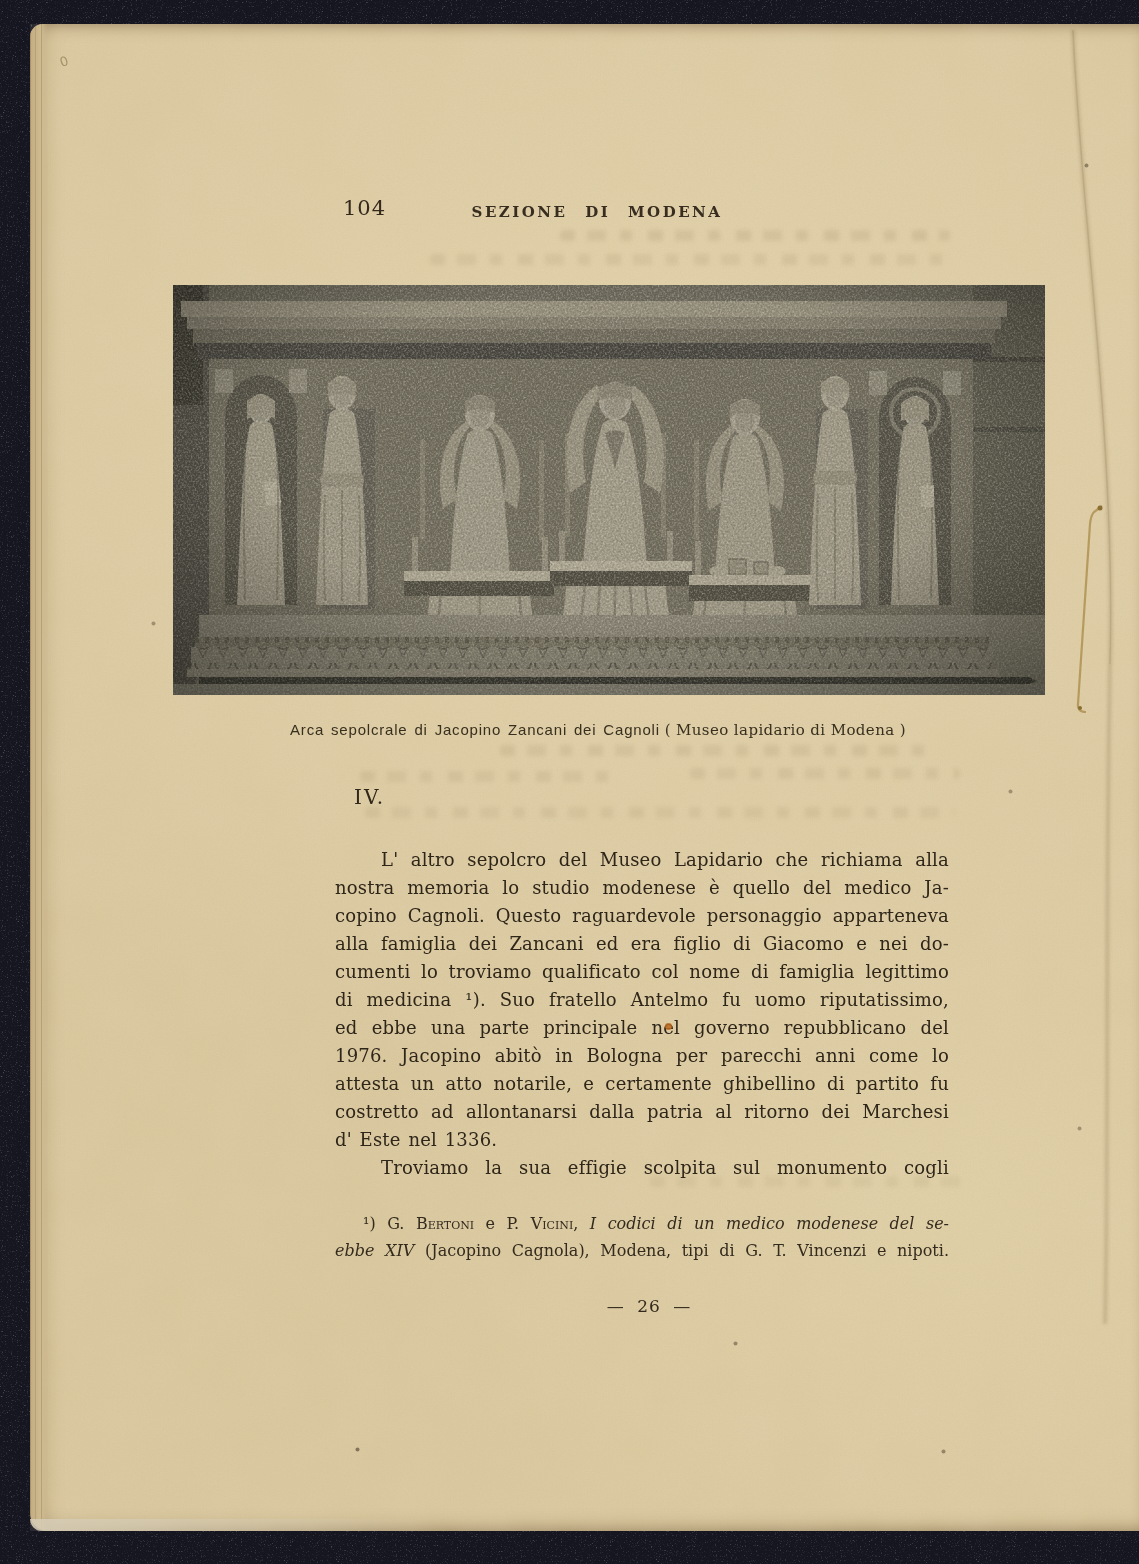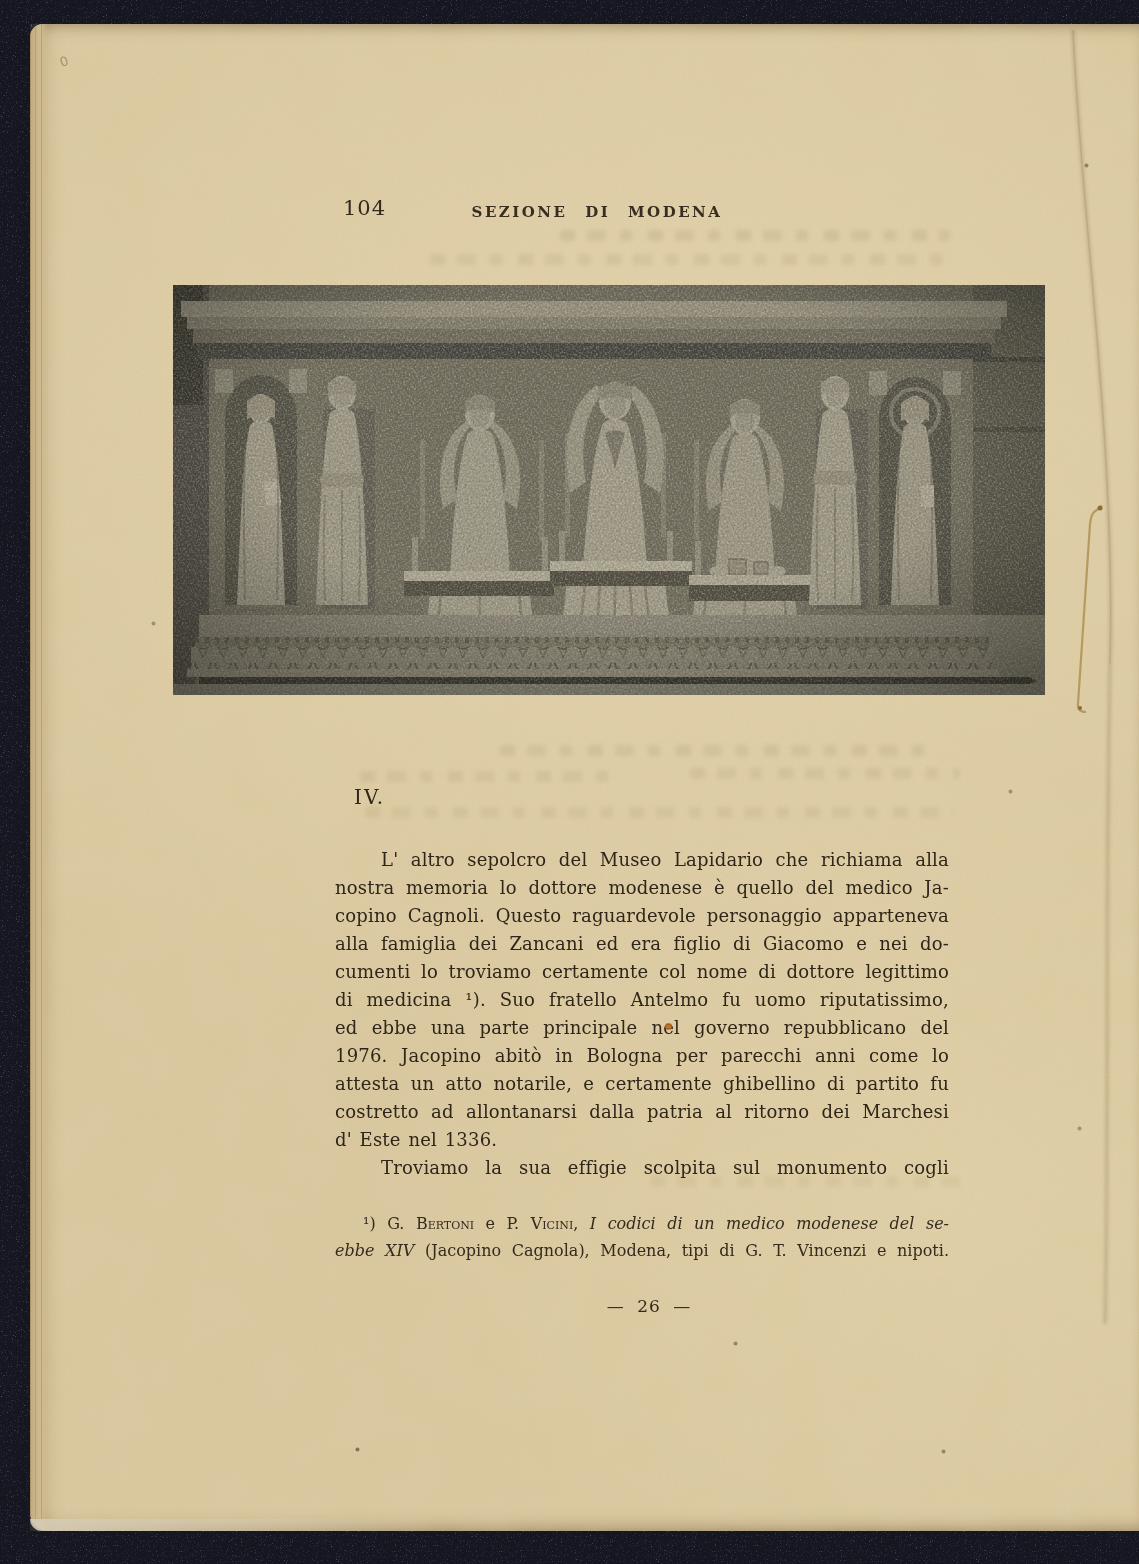--- a/index.html
+++ b/index.html
@@ -312,29 +312,33 @@
       <rect x="14" y="384" width="812" height="8" fill="#999380"></rect>
       <path d="M26,392 L856,392 L864,396 L856,399 L26,399 Z" fill="#34332b"></path>
       <rect x="0" y="399" width="872" height="11" fill="#8e8a7b"></rect>
 
       <rect width="872" height="410" filter="url(#grainD)" opacity="0.55"></rect>
       <rect width="872" height="410" filter="url(#grainL)" opacity="0.5"></rect>
       <rect width="872" height="410" fill="url(#vig)"></rect>
     </svg>
   </div>
 
+  <div class="caption">
+    <span class="cap-sans">Arca sepolcrale di Jacopino Zancani dei Cagnoli</span>
+    <span class="cap-serif">( Museo lapidario di Modena )</span>
+  </div>
 
   <div class="heading">IV.</div>
 
   <div class="bodyblk">
     <div class="bline ind">L' altro sepolcro del Museo Lapidario che richiama alla</div>
-    <div class="bline">nostra memoria lo dottore modenese è quello del medico Ja-</div>
+    <div class="bline">nostra memoria lo studio modenese è quello del medico Ja-</div>
     <div class="bline">copino Cagnoli. Questo raguardevole personaggio apparteneva</div>
     <div class="bline">alla famiglia dei Zancani ed era figlio di Giacomo e nei do-</div>
-    <div class="bline">cumenti lo troviamo certamente col nome di dottore legittimo</div>
+    <div class="bline">cumenti lo troviamo qualificato col nome di famiglia legittimo</div>
     <div class="bline">di medicina ¹). Suo fratello Antelmo fu uomo riputatissimo,</div>
     <div class="bline">ed ebbe una parte principale nel governo repubblicano del</div>
     <div class="bline">1976. Jacopino abitò in Bologna per parecchi anni come lo</div>
     <div class="bline">attesta un atto notarile, e certamente ghibellino di partito fu</div>
     <div class="bline">costretto ad allontanarsi dalla patria al ritorno dei Marchesi</div>
     <div class="bline plain">d' Este nel 1336.</div>
     <div class="bline ind">Troviamo la sua effigie scolpita sul monumento cogli</div>
   </div>
 
   <div class="footnote">

